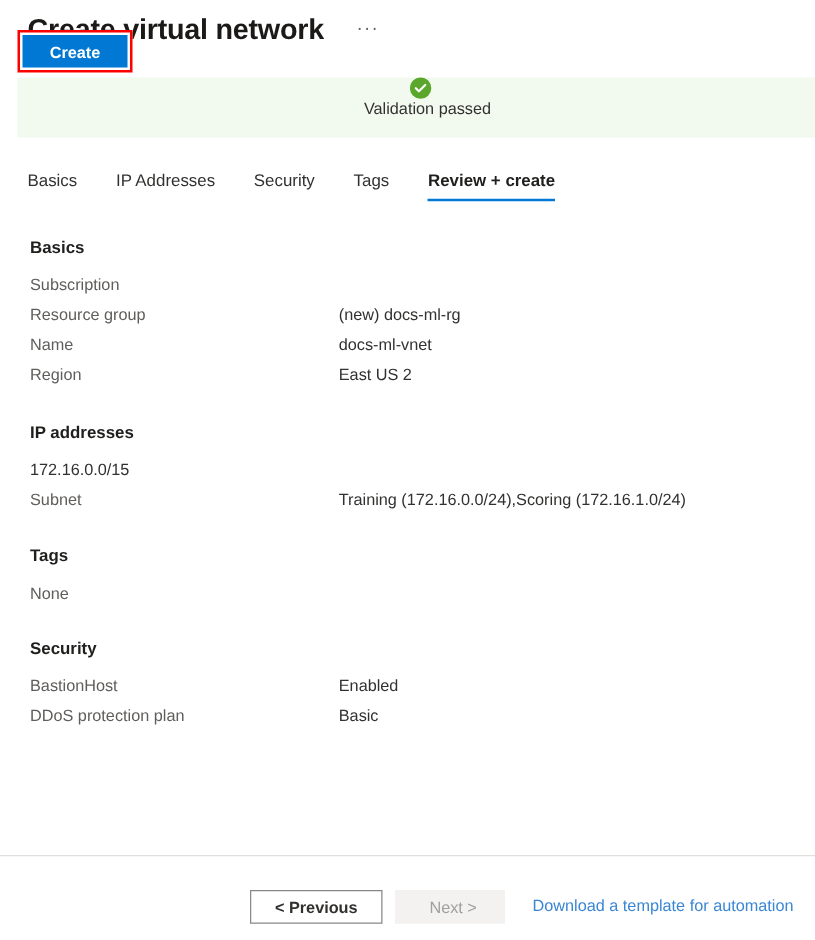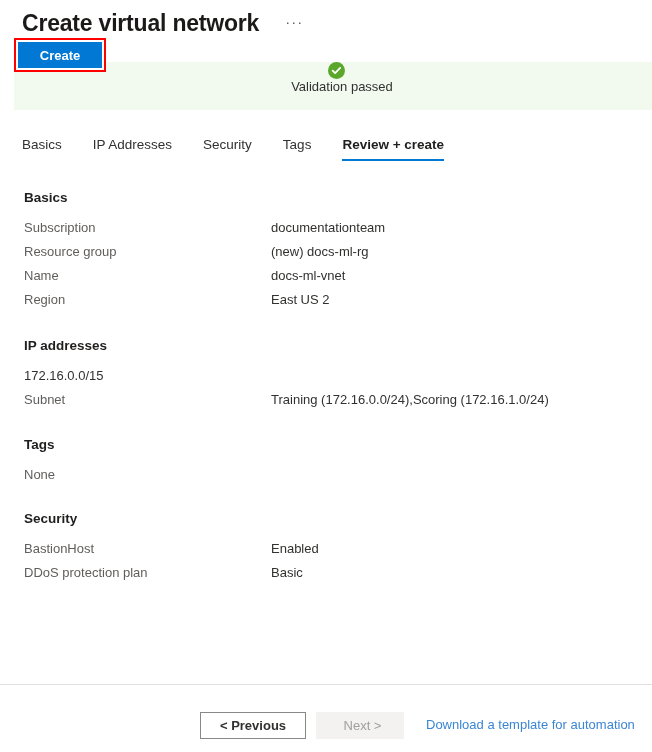--- a/index.html
+++ b/index.html
@@ -162,21 +162,20 @@
     background: #e1dfdd;
   }
   .btn-create-wrap {
     position: absolute;
     left: 14px;
     top: 24px;
     border: 2px solid #ff0000;
     padding: 2px;
     background: #ffffff;
     box-sizing: border-box;
-    margin-top: 14px;
   }
   .btn-create {
     background: #0078d4;
     color: #ffffff;
     font-size: 13px;
     font-weight: 700;
     border: none;
     width: 84px;
     height: 26px;
     cursor: pointer;
@@ -266,21 +265,20 @@
     <span>Review + create</span>
   </div>
 </div>
 
 <div class="content">
 
   <div class="section">
     <div class="section-heading">Basics</div>
     <div class="kv-row">
       <div class="kv-label">Subscription</div>
-      <div class="kv-value">documentationteam</div>
     </div>
     <div class="kv-row">
       <div class="kv-label">Resource group</div>
       <div class="kv-value">(new) docs-ml-rg</div>
     </div>
     <div class="kv-row">
       <div class="kv-label">Name</div>
       <div class="kv-value">docs-ml-vnet</div>
     </div>
     <div class="kv-row">

